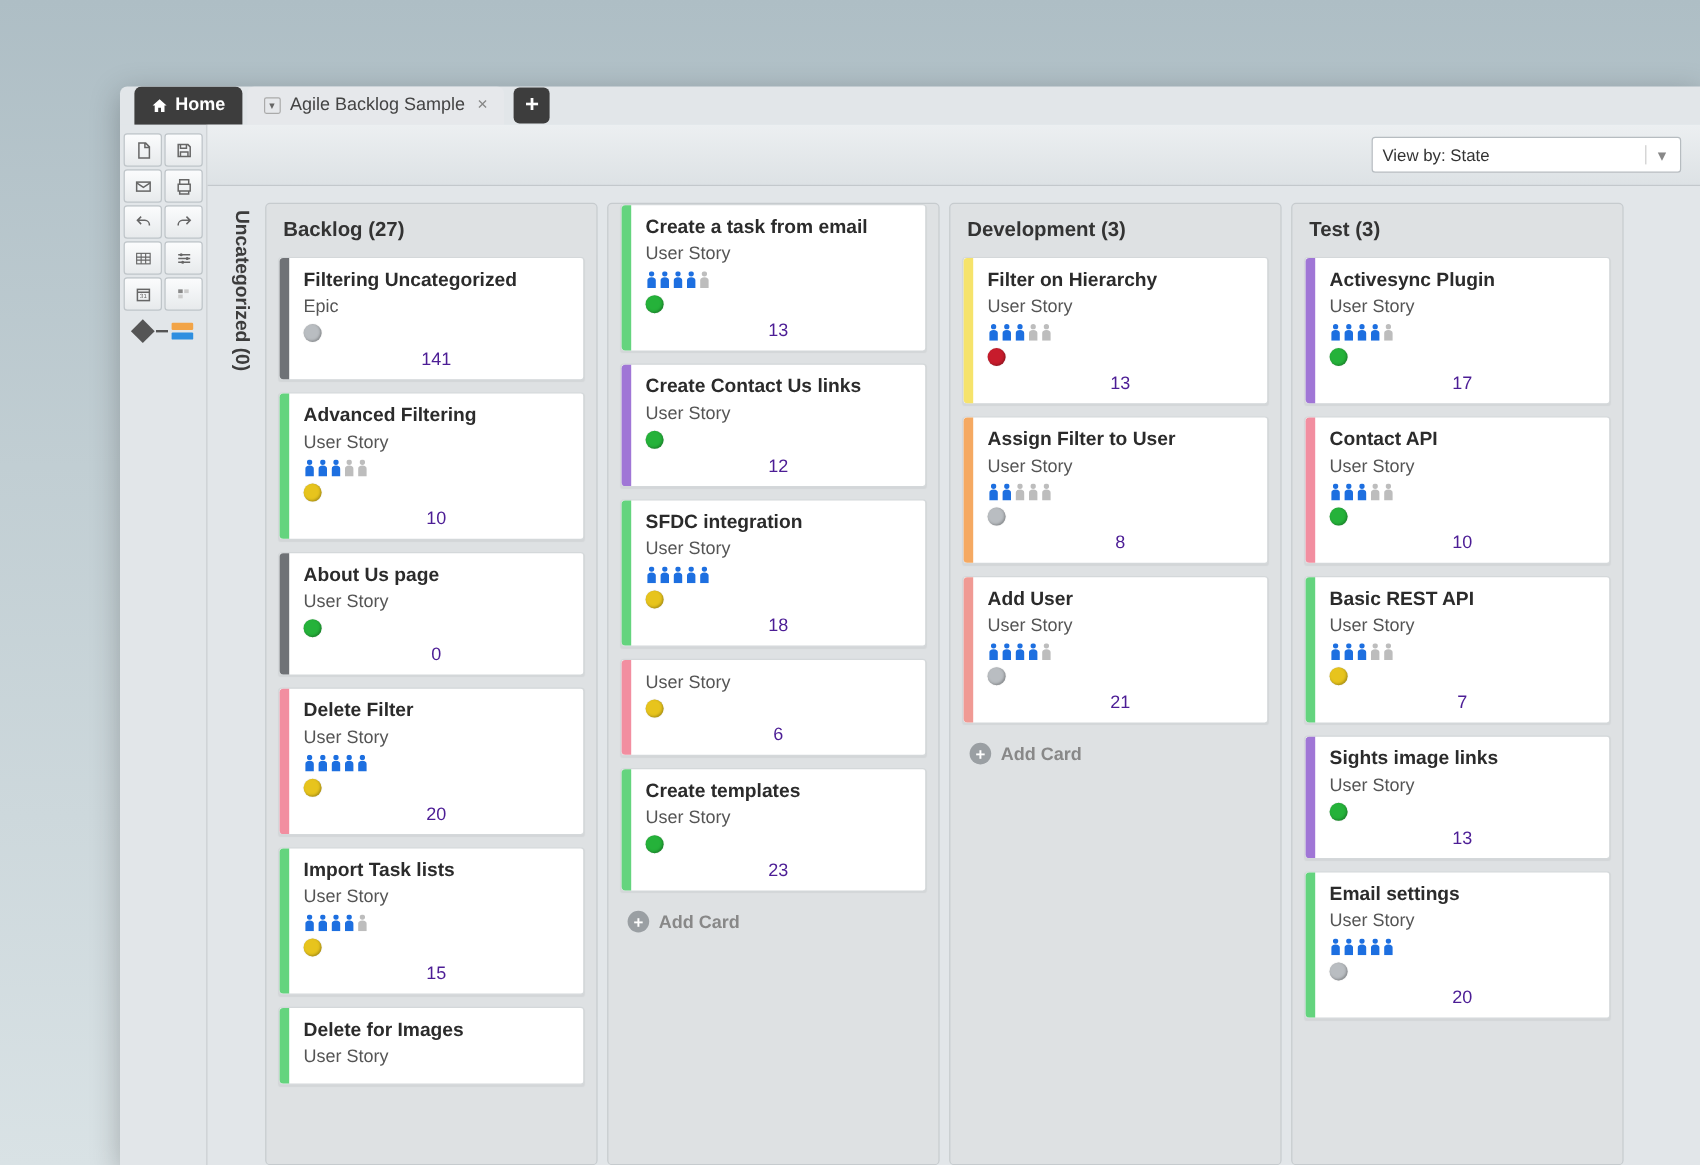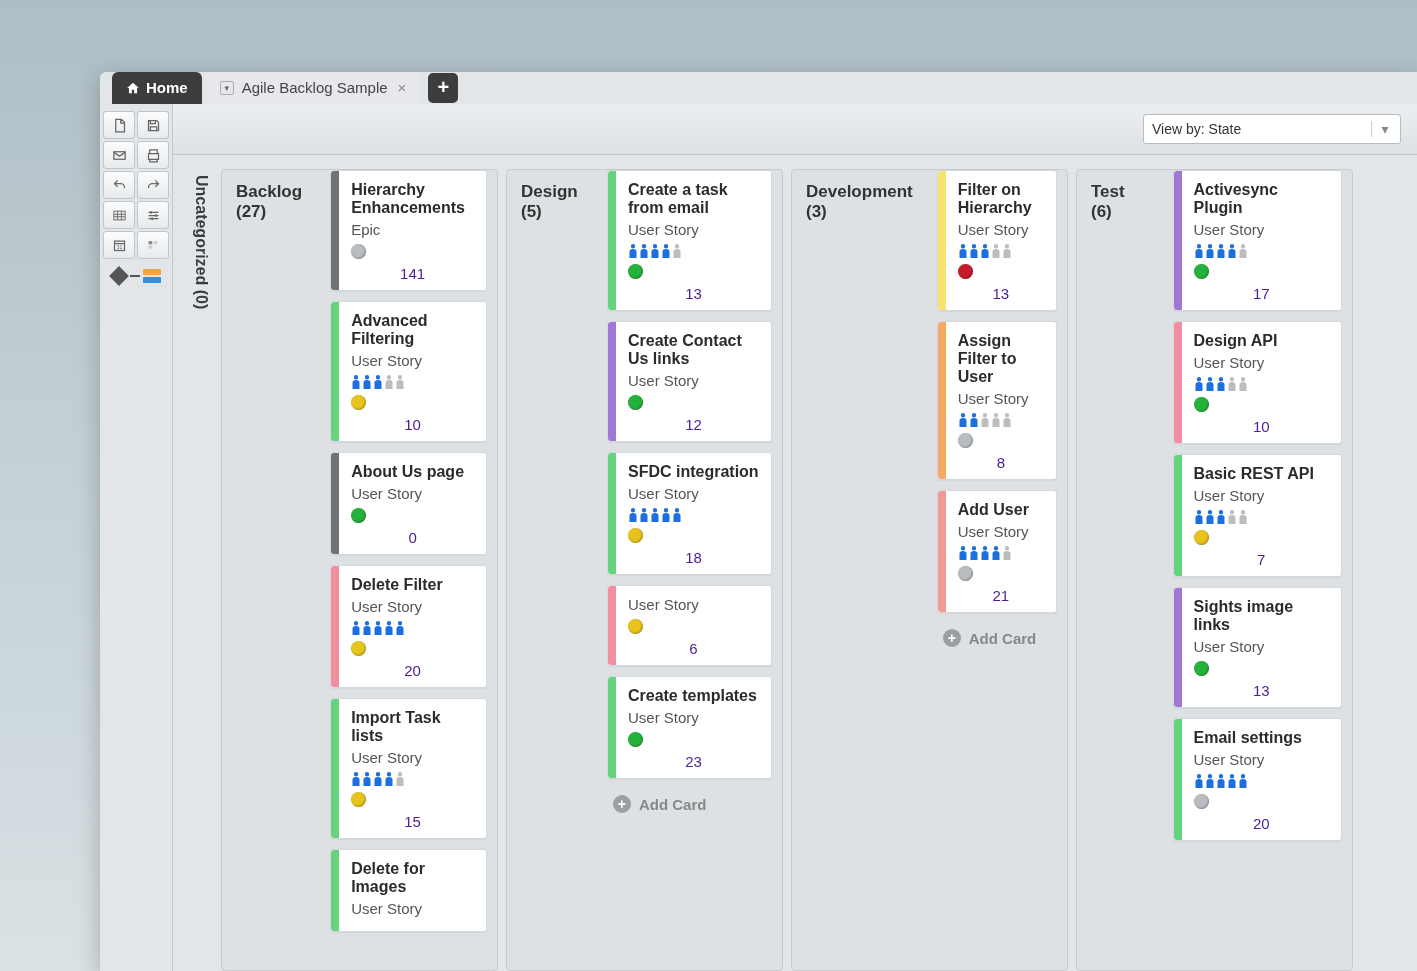--- a/index.html
+++ b/index.html
@@ -30,21 +30,21 @@
 
 .main-area{flex:1;display:flex;flex-direction:column;background:#e2e6e9;}
 .viewby-bar{height:50px;background:linear-gradient(#eceff1,#dde2e5);border-bottom:1px solid #c3c8cc;display:flex;align-items:center;justify-content:flex-end;padding-right:16px;}
 .viewby{width:240px;height:28px;border:1px solid #b6bcc0;border-radius:3px;background:#fff;display:flex;align-items:center;justify-content:space-between;padding:0 8px;font-size:14px;color:#333;gap:24px;}
 .viewby-caret{width:14px;text-align:center;border-left:1px solid #ccc;padding-left:6px;color:#888;}
 
 
 .board{flex:1;display:flex;overflow-x:auto;padding:14px 8px 0 8px;}
 .uncat{width:40px;display:flex;align-items:flex-start;justify-content:center;padding-top:6px;}
 .uncat-label{writing-mode:vertical-rl;color:#3c3c3c;font-weight:bold;font-size:16px;}
-.column{width:275px;flex-shrink:0;background:#dee1e3;border:1px solid #c6cbce;border-radius:4px;margin-right:8px;display:flex;flex-direction:row;}
+.column{width:275px;flex-shrink:0;background:#dee1e3;border:1px solid #c6cbce;border-radius:4px;margin-right:8px;display:flex;flex-direction:column;}
 .col-header{padding:12px 14px;font-size:17px;font-weight:bold;color:#333;}
 .col-body{padding:0 10px;overflow-y:auto;}
 
 
 .card{background:#fff;border:1px solid #d4d8da;border-radius:3px;margin-bottom:10px;display:flex;box-shadow:0 1px 1px rgba(0,0,0,0.05);}
 .card-accent{width:8px;border-radius:3px 0 0 3px;}
 .card-body{flex:1;padding:10px 12px 8px 12px;}
 .card-title{font-size:16px;font-weight:bold;color:#2b2b2b;margin-bottom:4px;}
 .card-type{font-size:15px;color:#555;margin-bottom:6px;}
 .card-meta{display:flex;align-items:center;gap:1px;margin-bottom:6px;}
@@ -180,21 +180,21 @@
           <div class="uncat-label">Uncategorized (0)</div>
         </div>
         <div id="columns-mount" style="display:flex">
     <div class="column">
       <div class="col-header">Backlog (27)</div>
       <div class="col-body">
 
       <div class="card">
         <div class="card-accent ac-grey"></div>
         <div class="card-body">
-          <div class="card-title">Hierarchy Enhancements</div>
+          <div class="card-title">Filtering Uncategorized</div>
           <div class="card-type">Epic</div>
 
           <div class="card-meta">
                       <div class="status-dot sd-grey"></div>
                     </div>
           <div class="card-points">141</div>
         </div>
       </div>
       <div class="card">
         <div class="card-accent ac-green"></div>
@@ -297,21 +297,20 @@
         <div class="card-body">
           <div class="card-title">Delete for Images</div>
           <div class="card-type">User Story</div>
 
         </div>
       </div>
 
       </div>
     </div>
     <div class="column">
-      <div class="col-header">Design (5)</div>
       <div class="col-body">
 
       <div class="card">
         <div class="card-accent ac-green"></div>
         <div class="card-body">
           <div class="card-title">Create a task from email</div>
           <div class="card-type">User Story</div>
           <div class="card-meta">
                       <svg class="person blue" viewBox="0 0 10 14">
                         <path d="M5 0a2.2 2.2 0 110 4.4A2.2 2.2 0 015 0zm0 5c2.3 0 3.5 1.1 3.5 2.6V14h-7V7.6C1.5 6.1 2.7 5 5 5z"></path>
@@ -492,21 +491,21 @@
           <div class="card-points">21</div>
         </div>
       </div>
         <div class="add-card">
                   <span class="plus-circle">+</span>
                   <span>Add Card</span>
                 </div>
       </div>
     </div>
     <div class="column">
-      <div class="col-header">Test (6)</div>
+      <div class="col-header">Test (3)</div>
       <div class="col-body">
 
       <div class="card">
         <div class="card-accent ac-purple"></div>
         <div class="card-body">
           <div class="card-title">Activesync Plugin</div>
           <div class="card-type">User Story</div>
           <div class="card-meta">
                       <svg class="person blue" viewBox="0 0 10 14">
                         <path d="M5 0a2.2 2.2 0 110 4.4A2.2 2.2 0 015 0zm0 5c2.3 0 3.5 1.1 3.5 2.6V14h-7V7.6C1.5 6.1 2.7 5 5 5z"></path>
@@ -526,21 +525,21 @@
                     </div>
           <div class="card-meta">
                       <div class="status-dot sd-green"></div>
                     </div>
           <div class="card-points">17</div>
         </div>
       </div>
       <div class="card">
         <div class="card-accent ac-pink"></div>
         <div class="card-body">
-          <div class="card-title">Design API</div>
+          <div class="card-title">Contact API</div>
           <div class="card-type">User Story</div>
           <div class="card-meta">
                       <svg class="person blue" viewBox="0 0 10 14">
                         <path d="M5 0a2.2 2.2 0 110 4.4A2.2 2.2 0 015 0zm0 5c2.3 0 3.5 1.1 3.5 2.6V14h-7V7.6C1.5 6.1 2.7 5 5 5z"></path>
                       </svg>
                       <svg class="person blue" viewBox="0 0 10 14">
                         <path d="M5 0a2.2 2.2 0 110 4.4A2.2 2.2 0 015 0zm0 5c2.3 0 3.5 1.1 3.5 2.6V14h-7V7.6C1.5 6.1 2.7 5 5 5z"></path>
                       </svg>
                       <svg class="person blue" viewBox="0 0 10 14">
                         <path d="M5 0a2.2 2.2 0 110 4.4A2.2 2.2 0 015 0zm0 5c2.3 0 3.5 1.1 3.5 2.6V14h-7V7.6C1.5 6.1 2.7 5 5 5z"></path>

